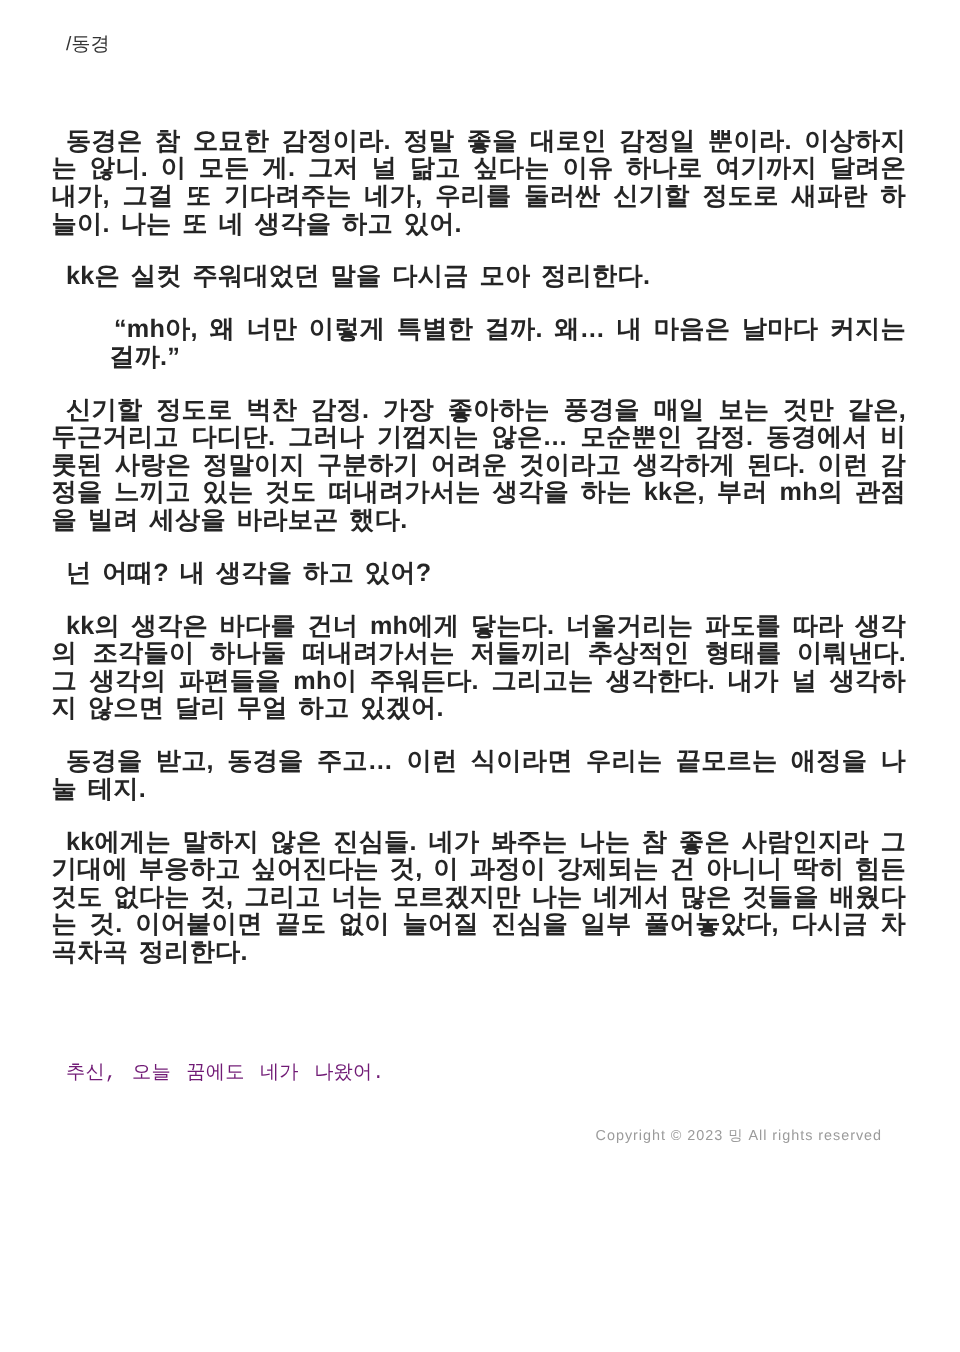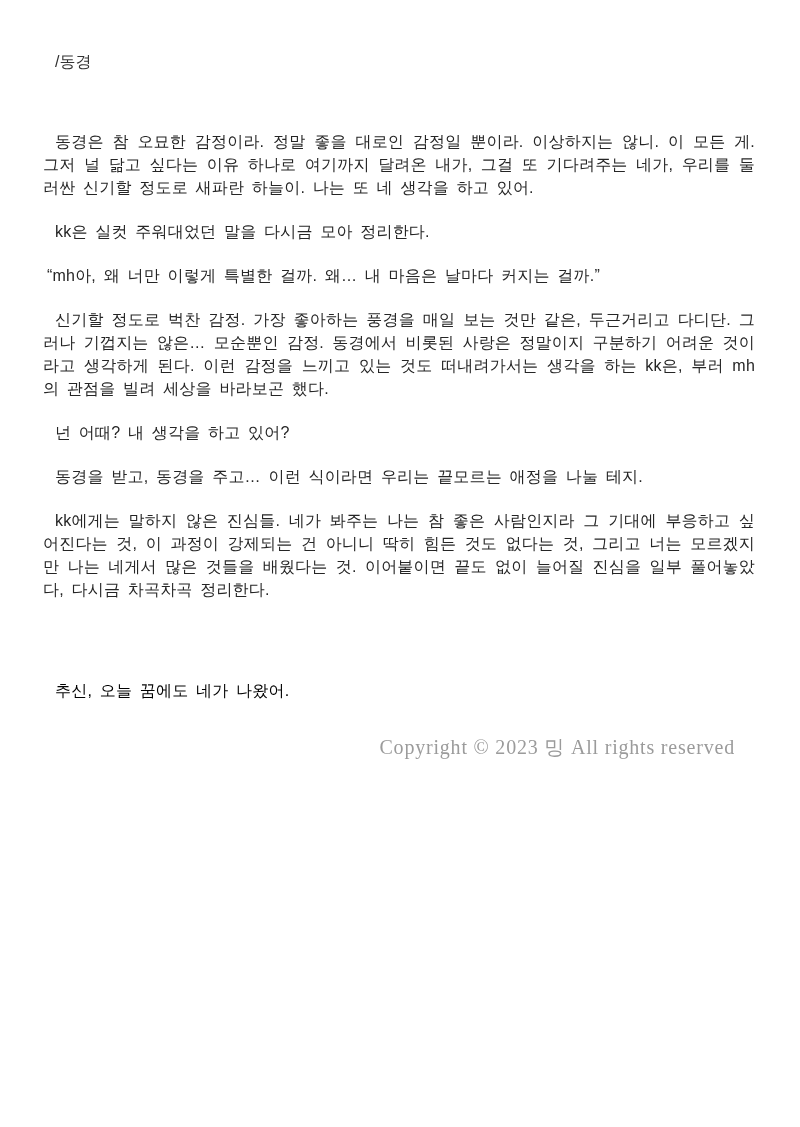--- a/index.html
+++ b/index.html
@@ -11,77 +11,81 @@
     width: 800px;
     height: 1127px;
     font-family: "Liberation Sans", sans-serif;
     color: #252525;
     overflow: hidden;
   }
   .page {
     box-sizing: border-box;
     width: 800px;
     height: 1127px;
-    padding: 52px 45px 0 43px;
+    padding: 28px 45px 0 43px;
   }
   .doc-title {
     font-size: 16px;
     font-weight: 400;
     color: #333333;
     margin: 0 0 0 12px;
     line-height: 20px;
   }
   .body-text {
     margin-top: 58px;
   }
   .para {
-    font-size: 16px;
+    font-size: 21px;
     line-height: 23px;
     text-align: justify;
     text-indent: 12px;
     word-spacing: 3px;
     letter-spacing: 0.2px;
     margin: 0 0 21px 0;
     color: #252525;
+    font-weight: bold;
   }
   .para.quote {
     text-indent: 4px;
+    margin-left: 48px;
   }
   .postscript {
     font-size: 16px;
     line-height: 23px;
     text-indent: 12px;
     word-spacing: 3px;
     letter-spacing: 0.2px;
     margin: 78px 0 0 0;
-    color: #000000;
+    color: #701a75;
+    font-family: Liberation Mono, monospace;
   }
   .footer {
     margin-top: 32px;
     text-align: right;
     padding-right: 20px;
-    font-family: Liberation Serif, serif;
-    font-size: 20px;
+    font-family: Liberation Sans, sans-serif;
+    font-size: 12px;
     letter-spacing: 0.8px;
     color: #9b9b9b;
   }
 </style>
 </head>
 <body>
 
 <div class="page">
 
   <h1 class="doc-title">/동경</h1>
 
   <div class="body-text">
     <p class="para">동경은 참 오묘한 감정이라. 정말 좋을 대로인 감정일 뿐이라. 이상하지는 않니. 이 모든 게. 그저 널 닮고 싶다는 이유 하나로 여기까지 달려온 내가, 그걸 또 기다려주는 네가, 우리를 둘러싼 신기할 정도로 새파란 하늘이. 나는 또 네 생각을 하고 있어.</p>
     <p class="para">kk은 실컷 주워대었던 말을 다시금 모아 정리한다.</p>
     <p class="para quote">“mh아, 왜 너만 이렇게 특별한 걸까. 왜… 내 마음은 날마다 커지는 걸까.”</p>
     <p class="para">신기할 정도로 벅찬 감정. 가장 좋아하는 풍경을 매일 보는 것만 같은, 두근거리고 다디단. 그러나 기껍지는 않은… 모순뿐인 감정. 동경에서 비롯된 사랑은 정말이지 구분하기 어려운 것이라고 생각하게 된다. 이런 감정을 느끼고 있는 것도 떠내려가서는 생각을 하는 kk은, 부러 mh의 관점을 빌려 세상을 바라보곤 했다.</p>
     <p class="para">넌 어때? 내 생각을 하고 있어?</p>
+    <p class="para">kk의 생각은 바다를 건너 mh에게 닿는다. 너울거리는 파도를 따라 생각의 조각들이 하나둘 떠내려가서는 저들끼리 추상적인 형태를 이뤄낸다. 그 생각의 파편들을 mh이 주워든다. 그리고는 생각한다. 내가 널 생각하지 않으면 달리 무얼 하고 있겠어.</p>
     <p class="para">동경을 받고, 동경을 주고… 이런 식이라면 우리는 끝모르는 애정을 나눌 테지.</p>
     <p class="para">kk에게는 말하지 않은 진심들. 네가 봐주는 나는 참 좋은 사람인지라 그 기대에 부응하고 싶어진다는 것, 이 과정이 강제되는 건 아니니 딱히 힘든 것도 없다는 것, 그리고 너는 모르겠지만 나는 네게서 많은 것들을 배웠다는 것. 이어붙이면 끝도 없이 늘어질 진심을 일부 풀어놓았다, 다시금 차곡차곡 정리한다.</p>
   </div>
 
   <p class="postscript">추신, 오늘 꿈에도 네가 나왔어.</p>
 
   <div class="footer">Copyright © 2023 밍 All rights reserved</div>
 
 </div>
 

